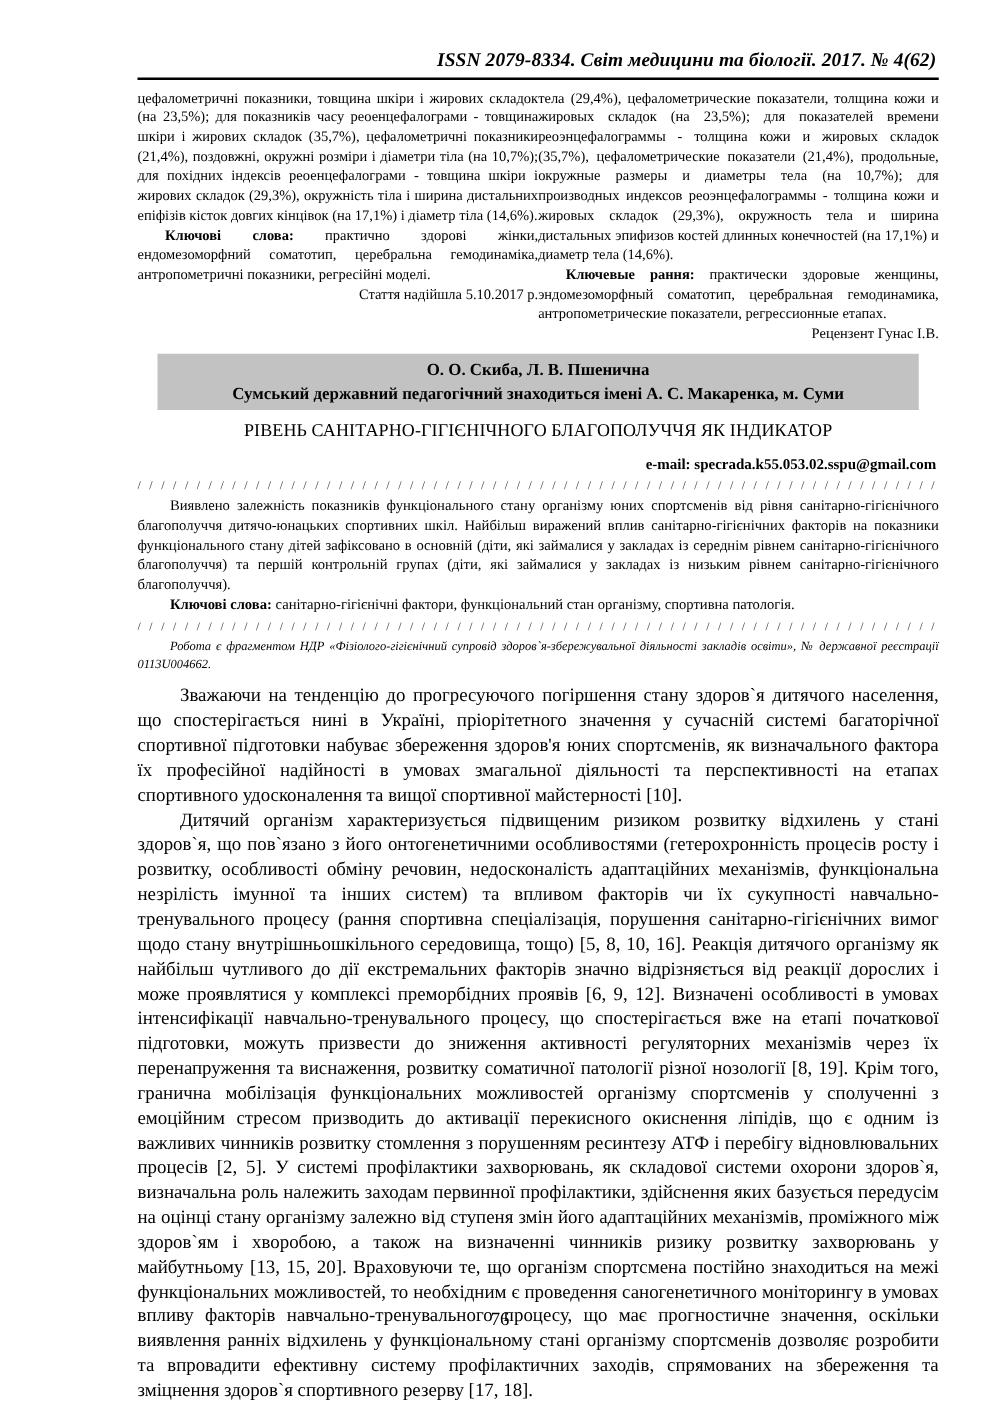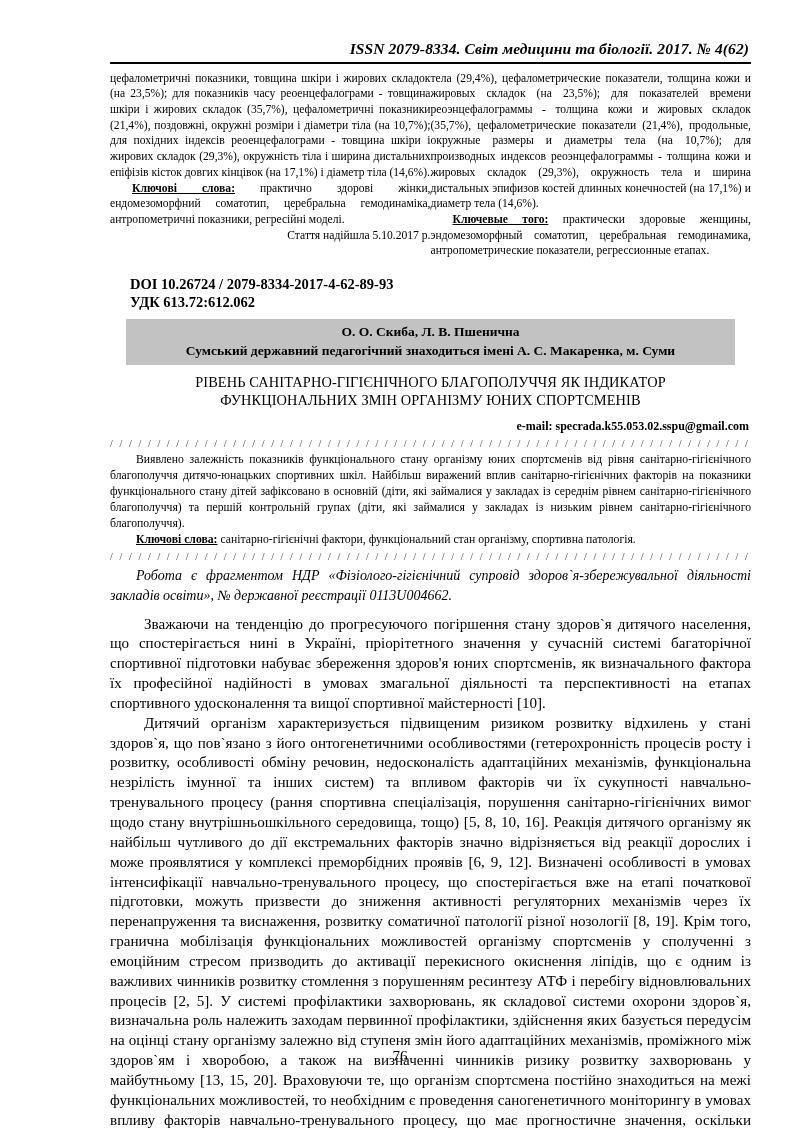--- a/index.html
+++ b/index.html
@@ -48,21 +48,21 @@
   }
   .col {
     width: 50%;
     font-size: 11.6px;
     line-height: 1.355;
     text-align: justify;
     text-justify: inter-word;
   }
   .col p { margin: 0; }
   .col p.indent { text-indent: 22px; }
-  .kw-label { font-weight: bold; text-decoration: underline; }
+  .kw-label { font-weight: bold; }
   .submitted {
     text-align: right;
     margin-top: 1px;
   }
 
   
   .doi-block {
     margin-top: 16px;
     font-weight: bold;
     font-size: 14.5px;
@@ -116,21 +116,21 @@
   
   .abstract {
     font-size: 11.7px;
     line-height: 1.36;
     text-align: justify;
     margin-top: 2px;
   }
   .abstract p { margin: 0; text-indent: 26px; }
 
   .funding {
-    font-size: 14px;
+    font-size: 10px;
     font-style: italic;
     line-height: 1.36;
     text-align: justify;
     margin-top: 3px;
   }
   .funding p { margin: 0; text-indent: 26px; }
 
   
   .body-text {
     font-size: 15.1px;
@@ -165,38 +165,34 @@
   <div class="twocol">
 
     <div class="col">
       <p>цефалометричні показники, товщина шкіри і жирових складок (на 23,5%); для показників часу реоенцефалограми - товщина шкіри і жирових складок (35,7%), цефалометричні показники (21,4%), поздовжні, окружні розміри і діаметри тіла (на 10,7%); для похідних індексів реоенцефалограми - товщина шкіри і жирових складок (29,3%), окружність тіла і ширина дистальних епіфізів кісток довгих кінцівок (на 17,1%) і діаметр тіла (14,6%).</p>
       <p class="indent"><span class="kw-label">Ключові слова:</span><span> практично здорові жінки, ендомезоморфний соматотип, церебральна гемодинаміка, антропометричні показники, регресійні моделі.</span></p>
       <p class="submitted">Стаття надійшла 5.10.2017 р.</p>
     </div>
 
     <div class="col">
       <p>тела (29,4%), цефалометрические показатели, толщина кожи и жировых складок (на 23,5%); для показателей времени реоэнцефалограммы - толщина кожи и жировых складок (35,7%), цефалометрические показатели (21,4%), продольные, окружные размеры и диаметры тела (на 10,7%); для производных индексов реоэнцефалограммы - толщина кожи и жировых складок (29,3%), окружность тела и ширина дистальных эпифизов костей длинных конечностей (на 17,1%) и диаметр тела (14,6%).</p>
-      <p class="indent"><span class="kw-label">Ключевые того:</span><span> практически здоровые женщины, эндомезоморфный соматотип, церебральная гемодинамика, антропометрические показатели, регрессионные етапах.</span></p>
+      <p class="indent"><span class="kw-label">Ключевые рання:</span><span> практически здоровые женщины, эндомезоморфный соматотип, церебральная гемодинамика, антропометрические показатели, регрессионные етапах.</span></p>
+      <p class="submitted">Рецензент Гунас І.В.</p>
     </div>
 
   </div>
 
-  <div class="doi-block">
-    <div>DOI 10.26724 / 2079-8334-2017-4-62-89-93</div>
-    <div>УДК 613.72:612.062</div>
-  </div>
 
   <div class="author-band">
     <div>О. О. Скиба, Л. В. Пшенична</div>
     <div>Сумський державний педагогічний знаходиться імені А. С. Макаренка, м. Суми</div>
   </div>
 
   <div class="article-title">
     <div>РІВЕНЬ САНІТАРНО-ГІГІЄНІЧНОГО БЛАГОПОЛУЧЧЯ ЯК ІНДИКАТОР</div>
-    <div>ФУНКЦІОНАЛЬНИХ ЗМІН ОРГАНІЗМУ ЮНИХ СПОРТСМЕНІВ</div>
   </div>
 
   <div class="email-line">e-mail: specrada.k55.053.02.sspu@gmail.com</div>
 
   <div class="slash-rule">/ / / / / / / / / / / / / / / / / / / / / / / / / / / / / / / / / / / / / / / / / / / / / / / / / / / / / / / / / / / / / / / / / / / / / / / / / / / / / / / / / / / / / / / / / / / / / /</div>
 
   <div class="abstract">
     <p>Виявлено залежність показників функціонального стану організму юних спортсменів від рівня санітарно-гігієнічного благополуччя дитячо-юнацьких спортивних шкіл. Найбільш виражений вплив санітарно-гігієнічних факторів на показники функціонального стану дітей зафіксовано в основній (діти, які займалися у закладах із середнім рівнем санітарно-гігієнічного благополуччя) та першій контрольній групах (діти, які займалися у закладах із низьким рівнем санітарно-гігієнічного благополуччя).</p>
     <p><span class="kw-label">Ключові слова:</span><span> санітарно-гігієнічні фактори, функціональний стан організму, спортивна патологія.</span></p>
   </div>

